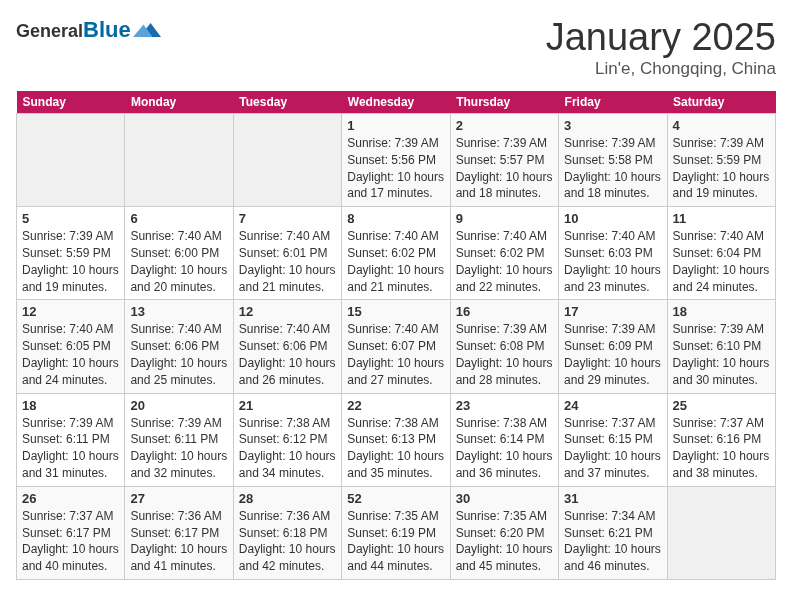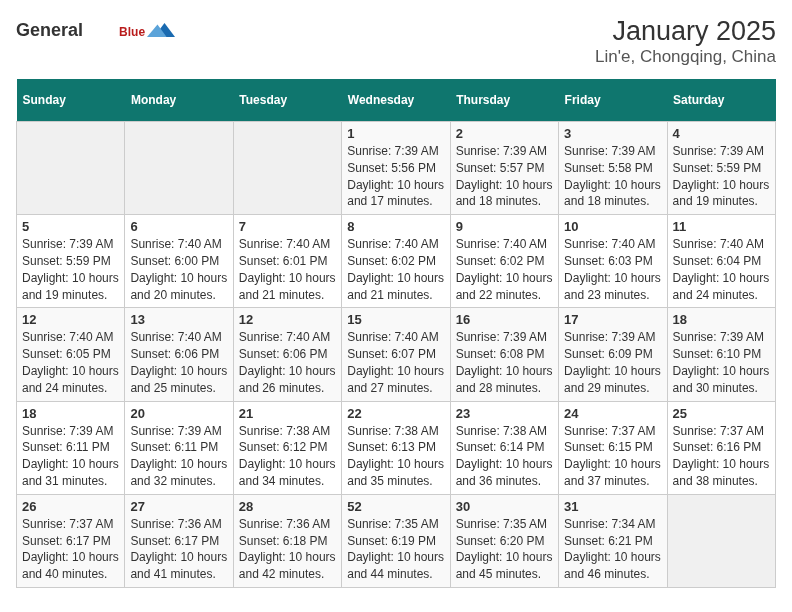--- a/index.html
+++ b/index.html
@@ -22,38 +22,38 @@
     }
     .logo-icon {
       width: 28px;
       height: 28px;
       margin-left: 2px;
     }
     .title-area {
       text-align: right;
     }
     .calendar-title {
-      font-size: 27px;
+      font-size: 38px;
       font-weight: normal;
       color: #333;
     }
     .calendar-subtitle {
       font-size: 17px;
       color: #555;
     }
     table {
       width: 100%;
       border-collapse: collapse;
       font-size: 10.5px;
     }
     thead tr th {
-      background-color: #0f766e;
+      background-color: #be185d;
       color: #fff;
       text-align: left;
-      padding: 14px 6px;
+      padding: 4px 6px;
       font-size: 12px;
       font-weight: bold;
     }
     tbody tr td {
       border: 1px solid #ccc;
       vertical-align: top;
       padding: 4px 5px;
       width: 108px;
       min-height: 80px;
       height: 90px;
@@ -80,21 +80,21 @@
     td.empty {
       background: #f0f0f0 !important;
     }
   </style>
 </head>
 <body>
 
 <div class="header">
   <div class="logo">
     <span>
-      <span style="color:#333;font-size:18px;font-weight:bold;">General</span><span style="color:#b91c1c;font-size:12px;font-weight:bold;margin-left:36px;">Blue</span>
+      <span style="color:#333;font-size:18px;font-weight:bold;">General</span><span style="color:#0369a1;font-size:22px;font-weight:bold;">Blue</span>
     </span>
     <svg class="logo-icon" viewBox="0 0 40 40" xmlns="http://www.w3.org/2000/svg">
       <polygon points="10,30 25,10 40,30" fill="#1a6ab0"></polygon>
       <polygon points="0,30 15,12 28,30" fill="#5ba3d9"></polygon>
     </svg>
   </div>
   <div class="title-area">
     <div class="calendar-title">January 2025</div>
     <div class="calendar-subtitle">Lin'e, Chongqing, China</div>
   </div>

